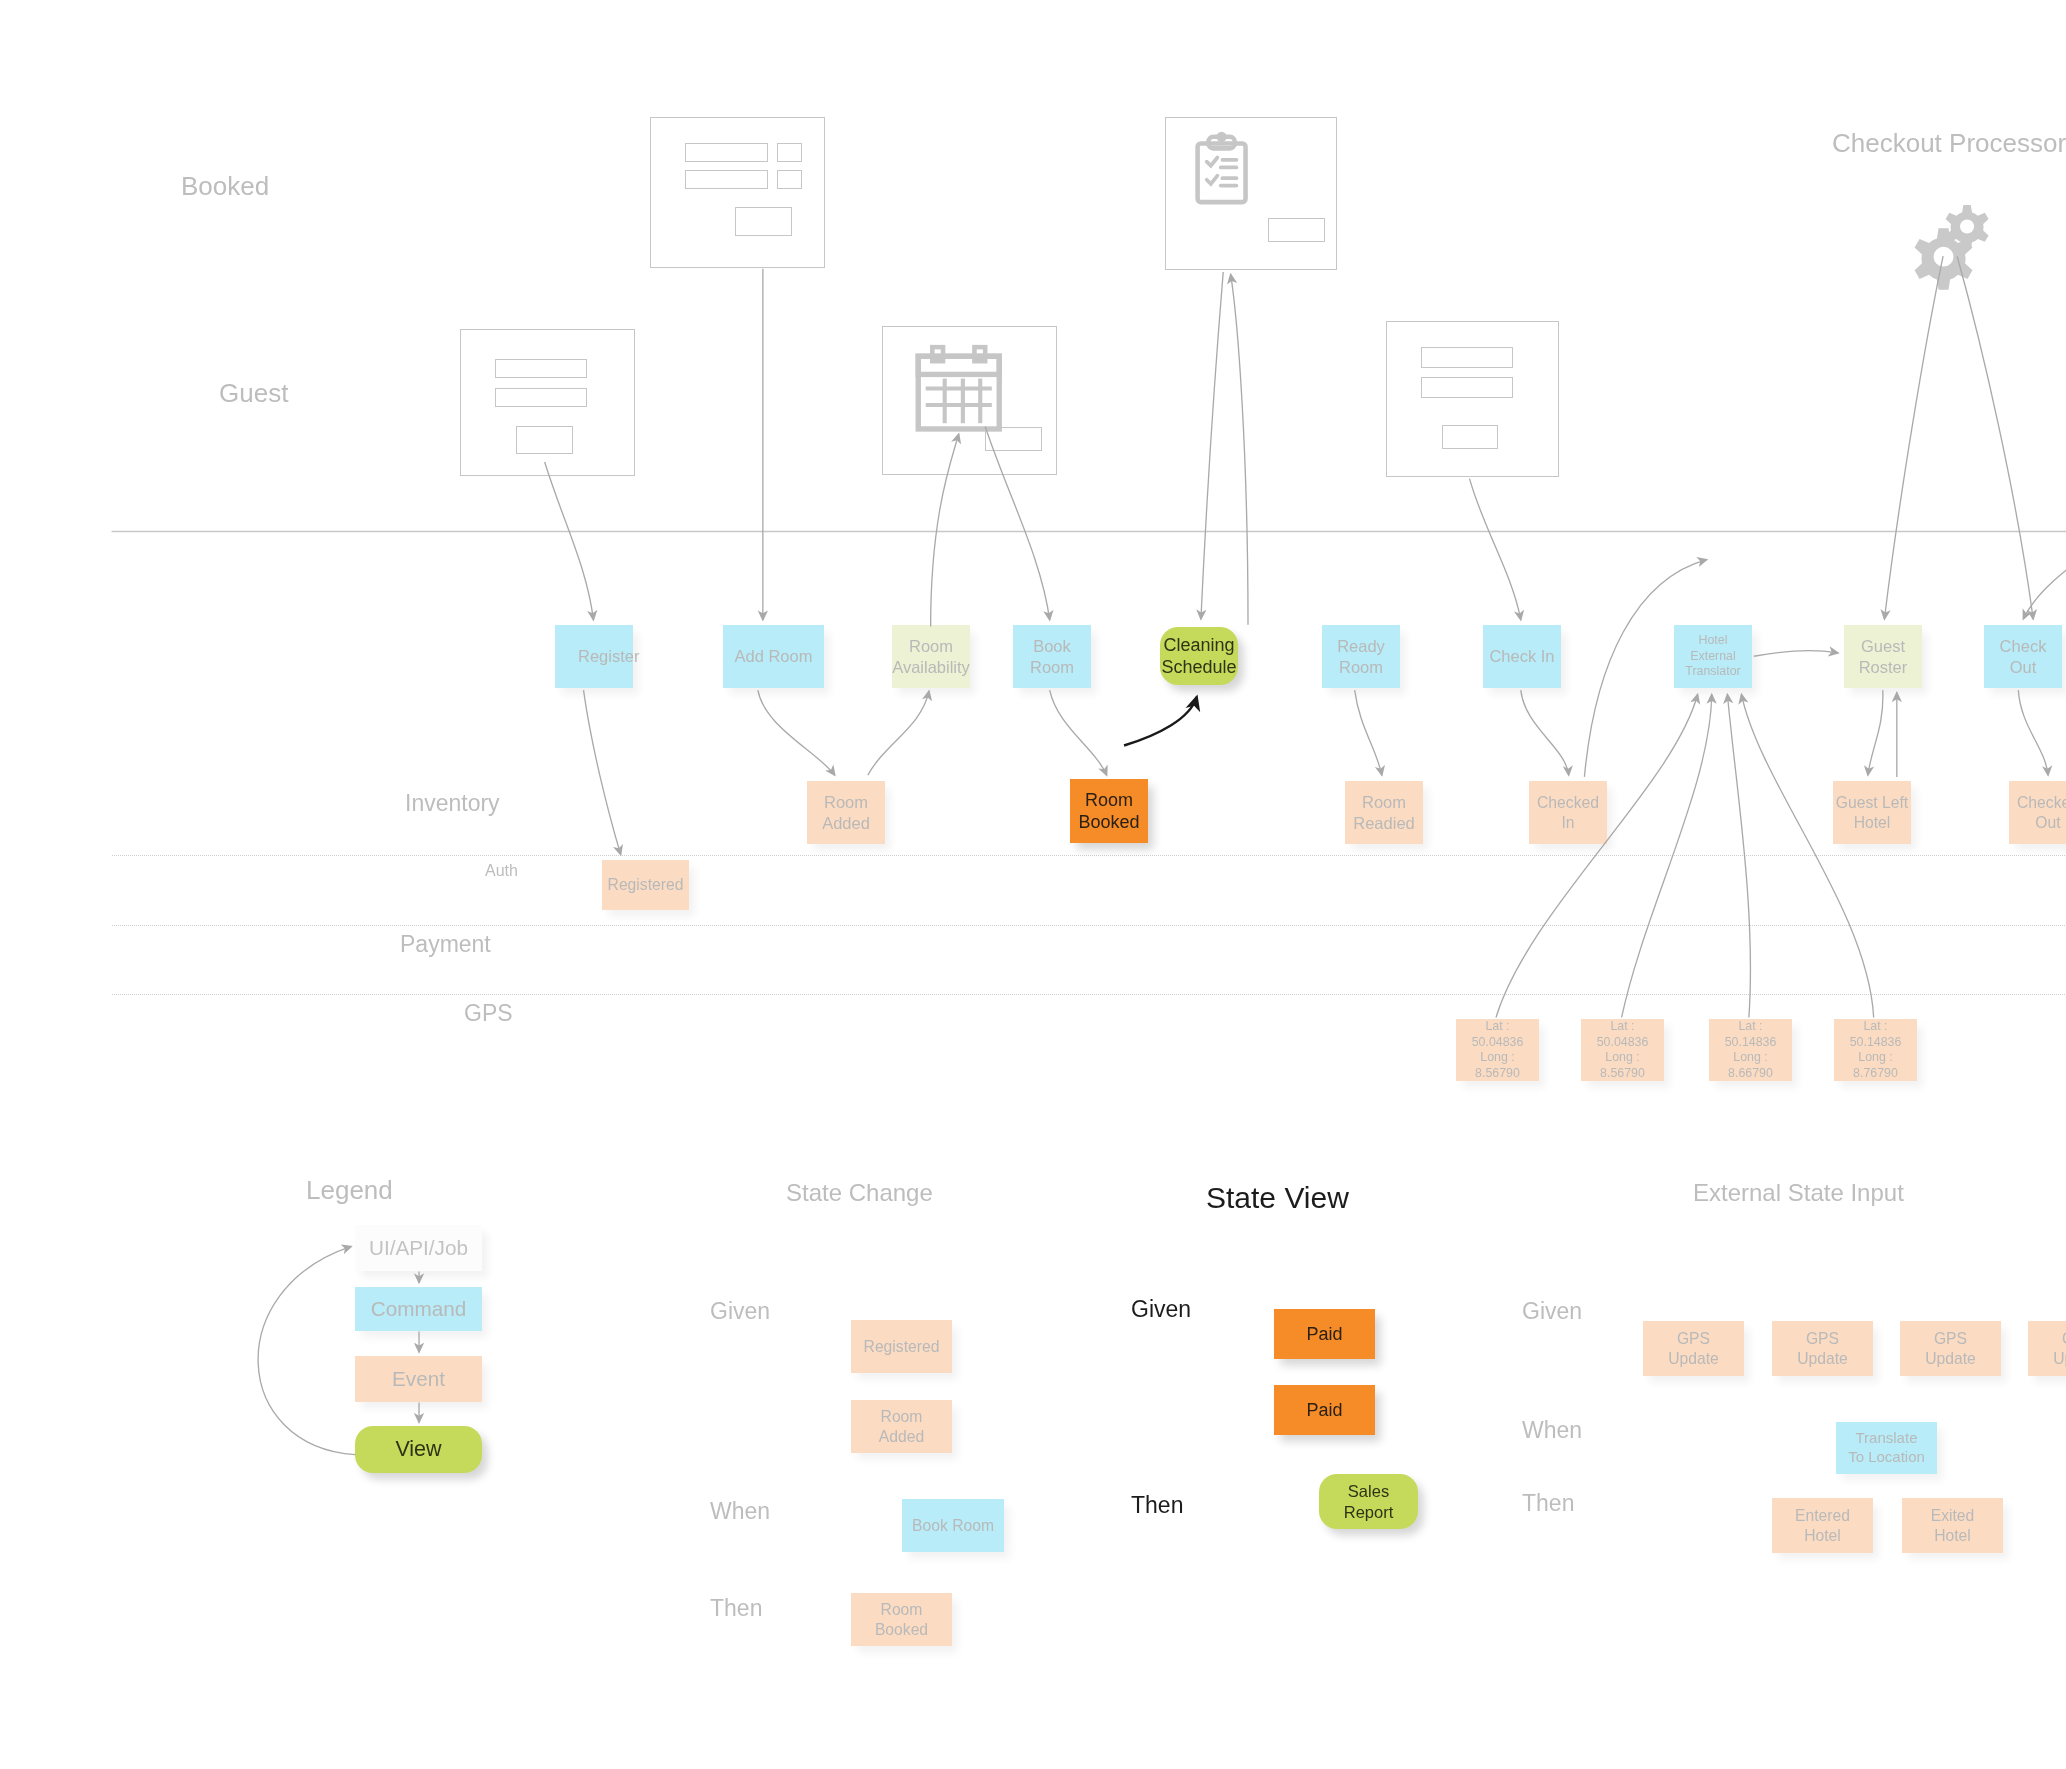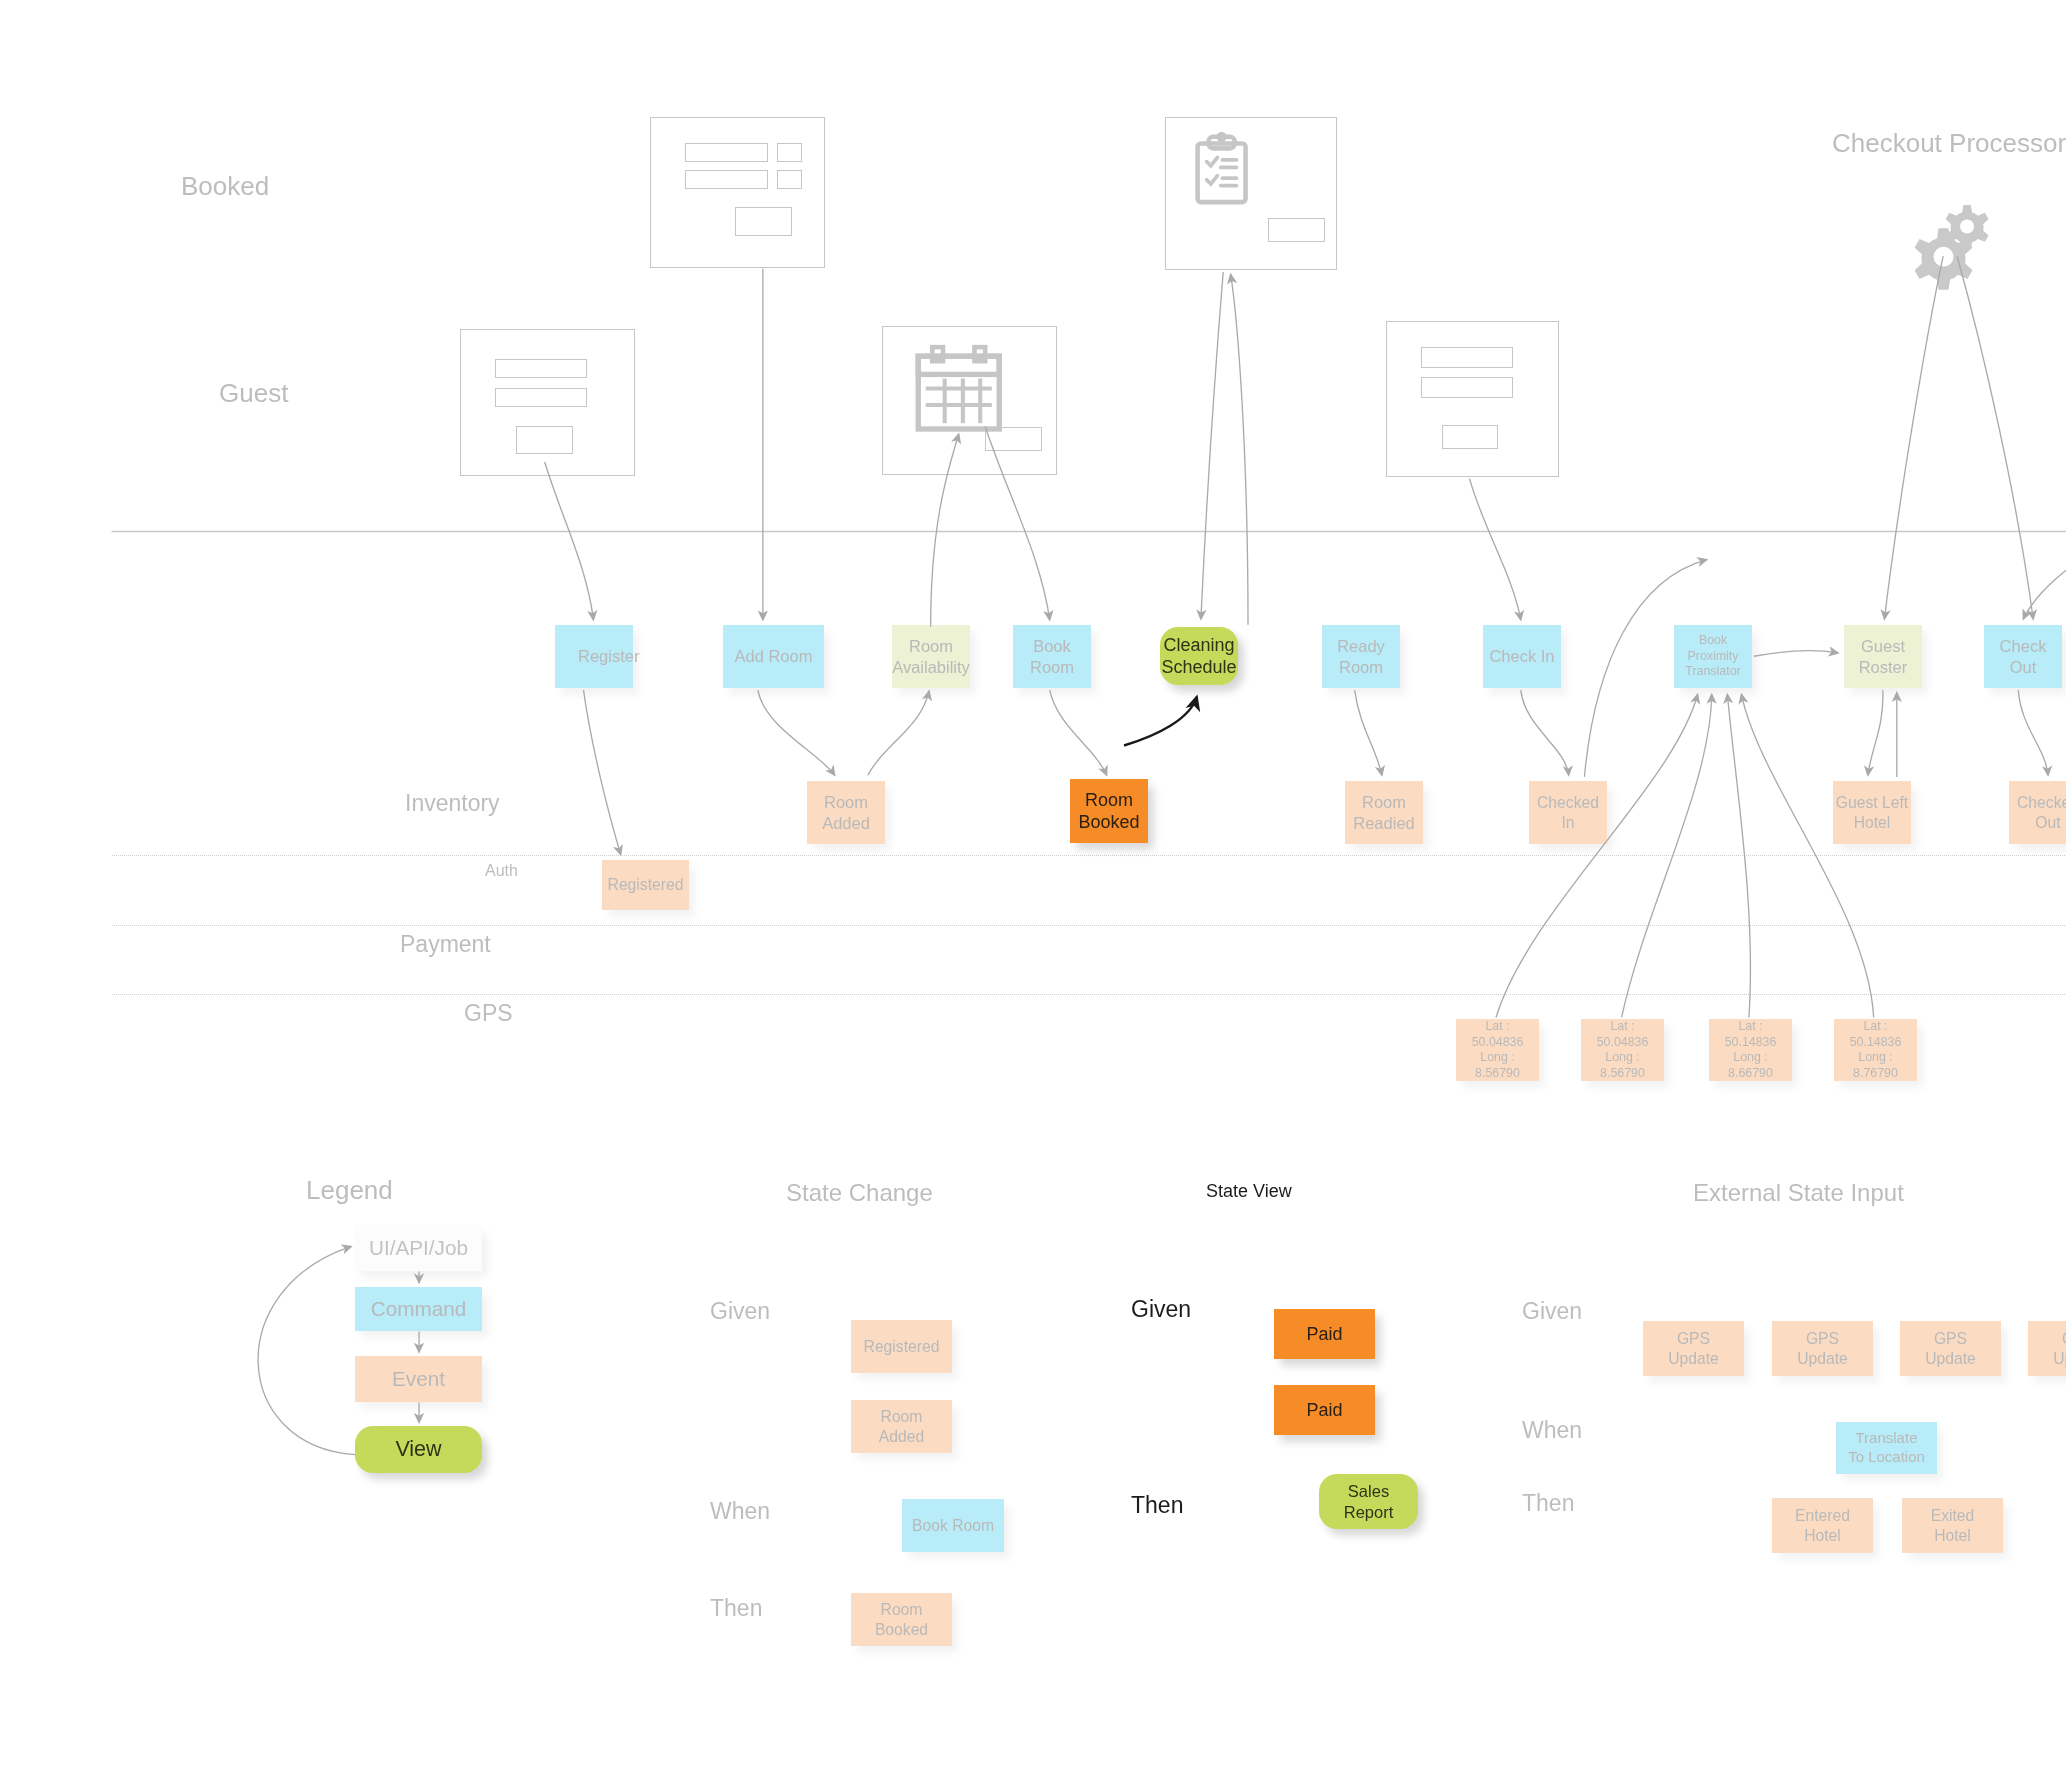--- a/index.html
+++ b/index.html
@@ -99,21 +99,21 @@
   <div class="note cmd" style="left:555px;top:625px;width:78px;height:63px;font-size:16.5px;padding-left:32px;">Register</div>
   <div class="note cmd" style="left:723px;top:625px;width:101px;height:63px;font-size:16.5px;">Add Room</div>
   <div class="note view" style="left:892px;top:625px;width:78px;height:63px;font-size:16.5px;">Room
 Availability</div>
   <div class="note cmd" style="left:1013px;top:625px;width:78px;height:63px;font-size:16.5px;">Book Room</div>
   <div class="note view hl-view" style="left:1160px;top:627px;width:78px;height:58px;font-size:18px;">Cleaning
 Schedule</div>
   <div class="note cmd" style="left:1322px;top:625px;width:78px;height:63px;font-size:16.5px;">Ready
 Room</div>
   <div class="note cmd" style="left:1483px;top:625px;width:78px;height:63px;font-size:16.5px;">Check In</div>
-  <div class="note cmd" style="left:1674px;top:625px;width:78px;height:63px;font-size:12.4px;">Book Proximity
+  <div class="note cmd" style="left:1674px;top:625px;width:78px;height:63px;font-size:12.4px;">Hotel External
 Translator</div>
   <div class="note view" style="left:1844px;top:625px;width:78px;height:63px;font-size:16.5px;">Guest
 Roster</div>
   <div class="note cmd" style="left:1984px;top:625px;width:78px;height:63px;font-size:16.5px;">Check Out</div>
 
   <div class="note evt" style="left:807px;top:781px;width:78px;height:63px;font-size:16.5px;">Room
 Added</div>
   <div class="note evt hl-evt" style="left:1070px;top:779px;width:78px;height:64px;font-size:18px;">Room
 Booked</div>
   <div class="note evt" style="left:1345px;top:781px;width:78px;height:63px;font-size:16.5px;">Room
@@ -147,21 +147,21 @@
   <div class="lbl" style="left:710px;top:1498px;font-size:23px;">When</div>
   <div class="lbl" style="left:710px;top:1595px;font-size:23px;">Then</div>
 
   <div class="note evt" style="left:851px;top:1320px;width:101px;height:53px;font-size:15.7px;">Registered</div>
   <div class="note evt" style="left:851px;top:1400px;width:101px;height:53px;font-size:15.7px;">Room
 Added</div>
   <div class="note cmd" style="left:902px;top:1499px;width:102px;height:53px;font-size:15.7px;">Book Room</div>
   <div class="note evt" style="left:851px;top:1593px;width:101px;height:53px;font-size:15.7px;">Room
 Booked</div>
 
-  <div class="lbl dark" style="left:1206px;top:1181px;font-size:18px;">State View</div>
+  <div class="lbl dark" style="left:1206px;top:1181px;font-size:30px;">State View</div>
   <div class="lbl dark" style="left:1131px;top:1296px;font-size:23px;">Given</div>
   <div class="lbl dark" style="left:1131px;top:1492px;font-size:23px;">Then</div>
 
   <div class="note evt hl-evt" style="left:1274px;top:1309px;width:101px;height:50px;font-size:18px;">Paid</div>
   <div class="note evt hl-evt" style="left:1274px;top:1385px;width:101px;height:50px;font-size:18px;">Paid</div>
   <div class="note view hl-view" style="left:1319px;top:1474px;width:99px;height:55px;font-size:16.5px;">Sales
 Report</div>
 
   <div class="lbl" style="left:1693px;top:1179px;font-size:24px;">External State Input</div>
   <div class="lbl" style="left:1522px;top:1298px;font-size:23px;">Given</div>

